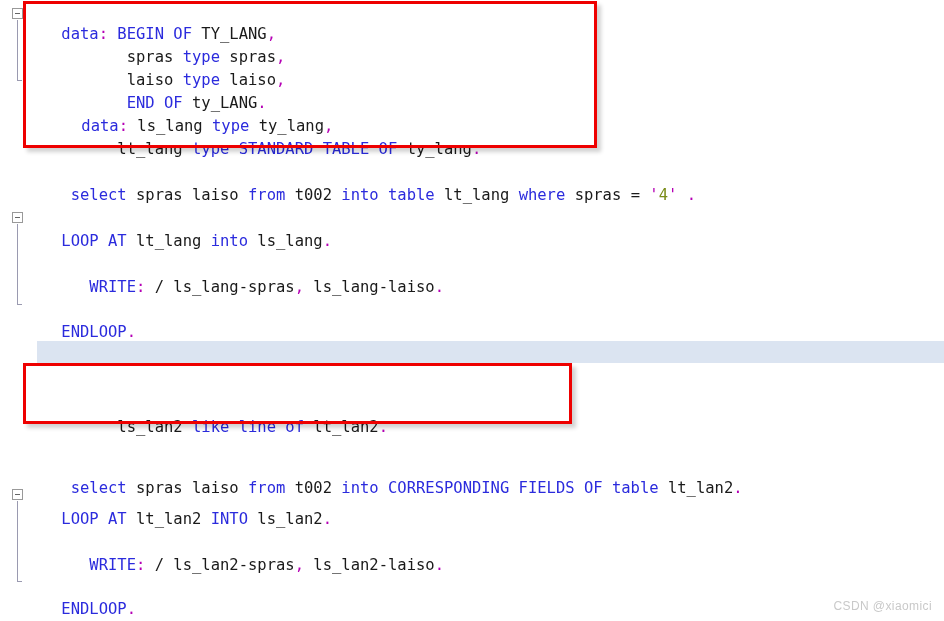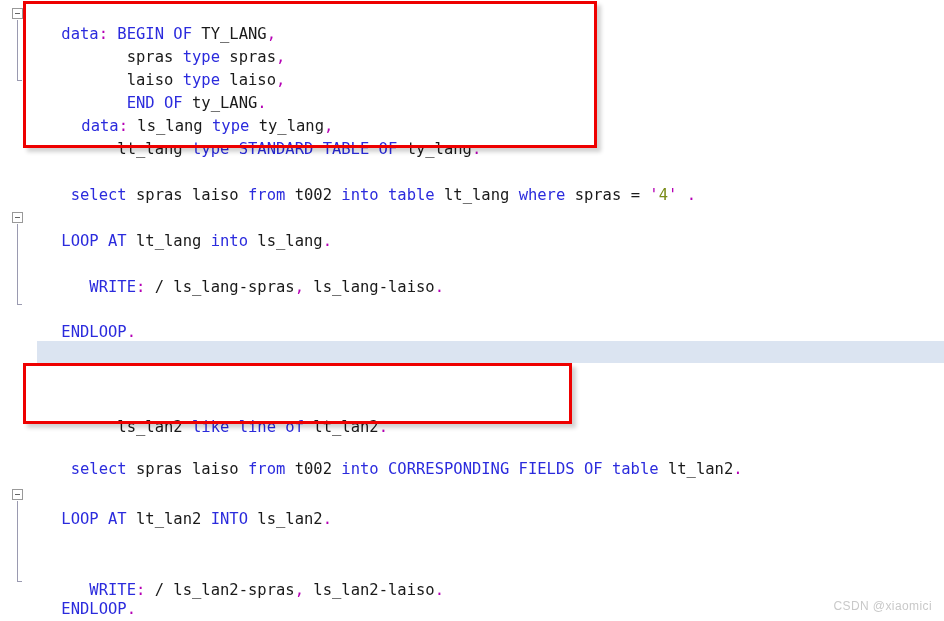--- a/index.html
+++ b/index.html
@@ -168,29 +168,29 @@
 
   <div class="line code-col" style="top:298px;">
     <span class="kw">ENDLOOP</span><span class="pun">.</span>
   </div>
 
 
   <div class="line code-col" style="top:393px;">
     <span class="id">      ls_lan2 </span><span class="kw">like line of </span><span class="id">lt_lan2</span><span class="pun">.</span>
   </div>
 
-  <div class="line code-col" style="top:435px;">
+  <div class="line code-col" style="top:454px;">
     <span class="kw"> select </span><span class="id">spras laiso </span><span class="kw">from </span><span class="id">t002 </span><span class="kw">into CORRESPONDING FIELDS OF table </span><span class="id">lt_lan2</span><span class="pun">.</span>
   </div>
 
   <div class="line code-col" style="top:485px;">
     <span class="kw">LOOP AT </span><span class="id">lt_lan2 </span><span class="kw">INTO </span><span class="id">ls_lan2</span><span class="pun">.</span>
   </div>
 
-  <div class="line code-col" style="top:556px;">
+  <div class="line code-col" style="top:531px;">
     <span class="kw">   WRITE</span><span class="pun">:</span><span class="op"> / </span><span class="id">ls_lan2-spras</span><span class="pun">,</span><span class="id"> ls_lan2-laiso</span><span class="pun">.</span>
   </div>
 
   <div class="line code-col" style="top:575px;">
     <span class="kw">ENDLOOP</span><span class="pun">.</span>
   </div>
 
   <div class="redbox" style="left:23px; top:1px; width:574px; height:147px;"></div>
 
   <div class="redbox" style="left:23px; top:363px; width:549px; height:61px;"></div>

